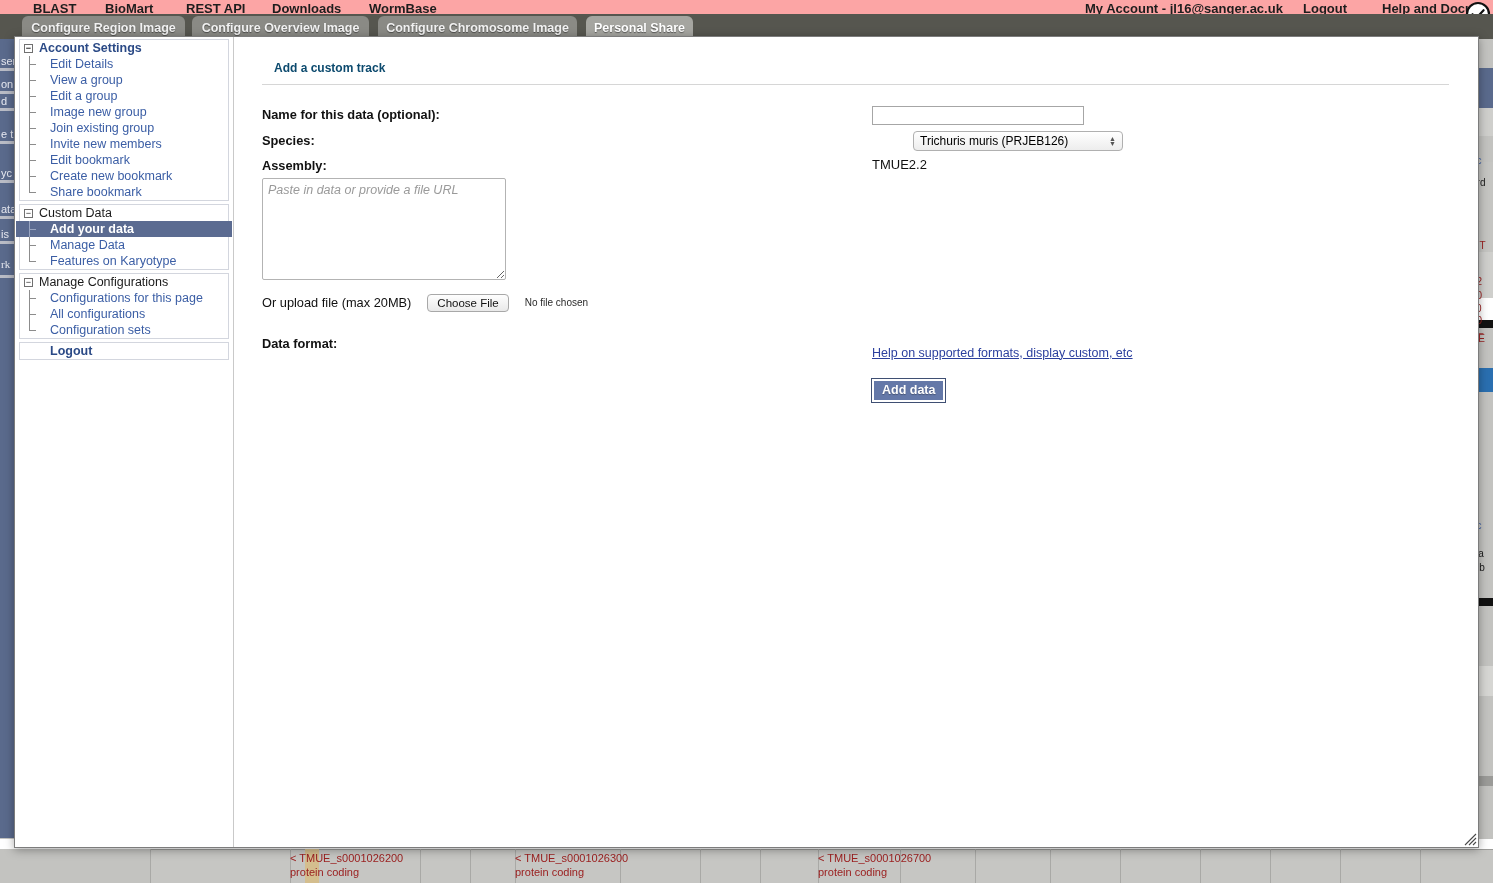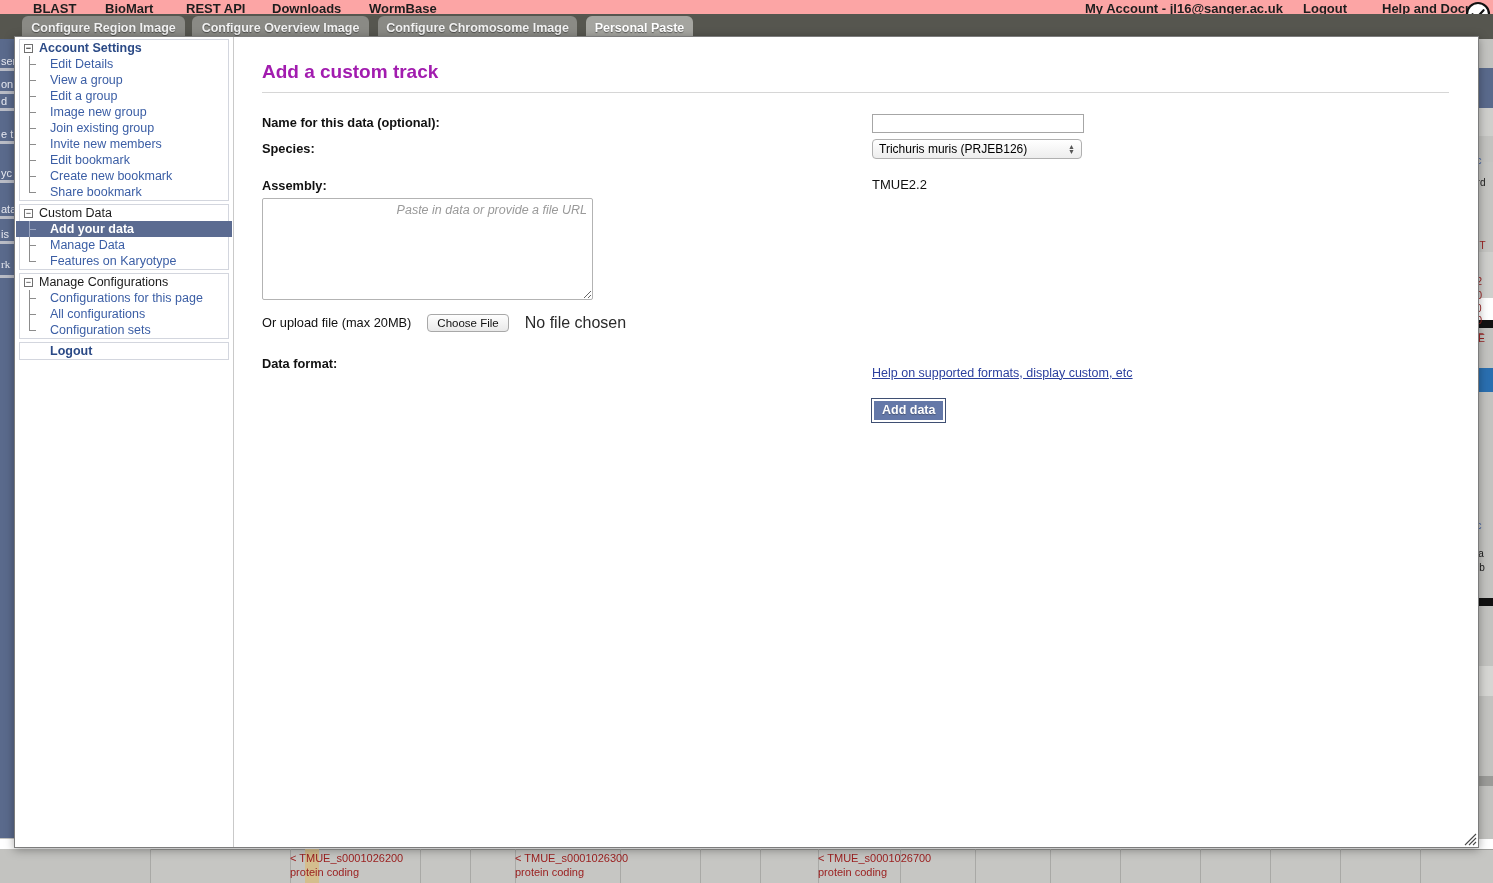--- a/index.html
+++ b/index.html
@@ -203,22 +203,22 @@
     cursor: pointer;
   }
 
   
   #content {
     position: absolute; left: 220px; top: 0; right: 0; bottom: 0;
     background: #fff;
     padding: 24px 24px 0 27px;
   }
   #page-title {
-    font-size: 19px; font-weight: bold; color: #a21caf;
-    margin: 0 0 9px 0;
+    font-size: 12px; font-weight: bold; color: #0c4a6e;
+    margin: 0 0 9px 12px;
   }
   #title-rule {
     height: 1px; background: #d6d6d6; margin-bottom: 20px;
     margin-right: 5px;
   }
   .form-row {
     position: relative;
     display: flex;
     align-items: flex-start;
     margin-bottom: 0;
@@ -256,49 +256,48 @@
     position: absolute; right: 7px; top: 50%;
     transform: translateY(-50%);
     pointer-events: none;
     display: flex; flex-direction: column; align-items: center;
     line-height: 5px; font-size: 7px; color: #555;
   }
   .assembly-value {
     font-size: 13px; color: #111; padding-top: 1px;
   }
   textarea.databox {
-    width: 331px; height: 102px;
+    width: 244px; height: 102px;
     border: 1px solid #b3b3b3;
     border-radius: 2px;
     font-size: 12.5px;
     font-family: "Liberation Sans", sans-serif;
     padding: 4px 5px;
     resize: both;
     color: #111;
-    text-align: right;
   }
   textarea.databox::placeholder {
     color: #9a9a9a; font-style: italic;
   }
   .upload-row {
     display: flex; align-items: center; gap: 16px;
     margin-top: 10px;
     font-size: 12.8px; color: #111;
   }
   .choose-file-btn {
     border: 1px solid #a8a8a8;
     border-radius: 4px;
     background: linear-gradient(#fefefe, #e9e9e9);
     font-size: 11.5px;
     font-family: "Liberation Sans", sans-serif;
     padding: 2px 9px;
     color: #111;
     cursor: pointer;
   }
-  .no-file-text { font-size: 16px; color: #2a2a2a; }
+  .no-file-text { font-size: 10px; color: #2a2a2a; }
   .help-link {
     font-size: 12.5px; color: #2b3f9e;
     text-decoration: underline;
     cursor: pointer;
   }
   .add-data-btn {
     margin-top: 18px;
     background: #6478a8;
     border: 2px solid #ffffff;
     outline: 1px solid #3f4f73;
@@ -414,21 +413,21 @@
   <svg id="check-icon" viewBox="0 0 26 26">
     <circle cx="13" cy="13" r="11" fill="#ffffff" stroke="#111111" stroke-width="2.2"></circle>
     <path d="M7.5 13.2 L11.3 17 L18.6 9.2" fill="none" stroke="#111111" stroke-width="2.2" stroke-linecap="round" stroke-linejoin="round"></path>
   </svg>
 </div>
 
 <div id="tabbar">
     <div class="tab" style="left: 22px; width: 163px;">Configure Region Image</div>
     <div class="tab" style="left: 192px; width: 177px;">Configure Overview Image</div>
     <div class="tab" style="left: 378px; width: 199px;">Configure Chromosome Image</div>
-    <div class="tab active" style="left: 586px; width: 107px;">Personal Paste</div>
+    <div class="tab active" style="left: 586px; width: 107px;">Personal Share</div>
   </div>
 
 <div id="modal">
 
   <div id="sidebar">
     <div id="sidebar-groups">
         <div class="menu-group">
           <div class="group-header bold-blue">
             <span class="expander">−</span>
             <span>Account Settings</span>
@@ -529,21 +528,21 @@
     <h1 id="page-title">Add a custom track</h1>
     <div id="title-rule"></div>
 
     <div class="form-row" style="margin-bottom:6px;">
       <div class="form-label">Name for this data (optional):</div>
       <div class="form-field">
         <input type="text" class="txtbox" value="" style="">
       </div>
     </div>
 
-    <div class="form-row" style="margin-bottom:17px;">
+    <div class="form-row" style="margin-bottom:5px;gap:41px;">
       <div class="form-label">Species:</div>
       <div class="form-field">
         <span class="select-wrap">
           <select class="species-select" id="species-select"><option>Trichuris muris (PRJEB126)</option></select>
           <span class="select-arrows">
             <span>▲</span>
               <span>▼</span>
           </span>
         </span>
       </div>

